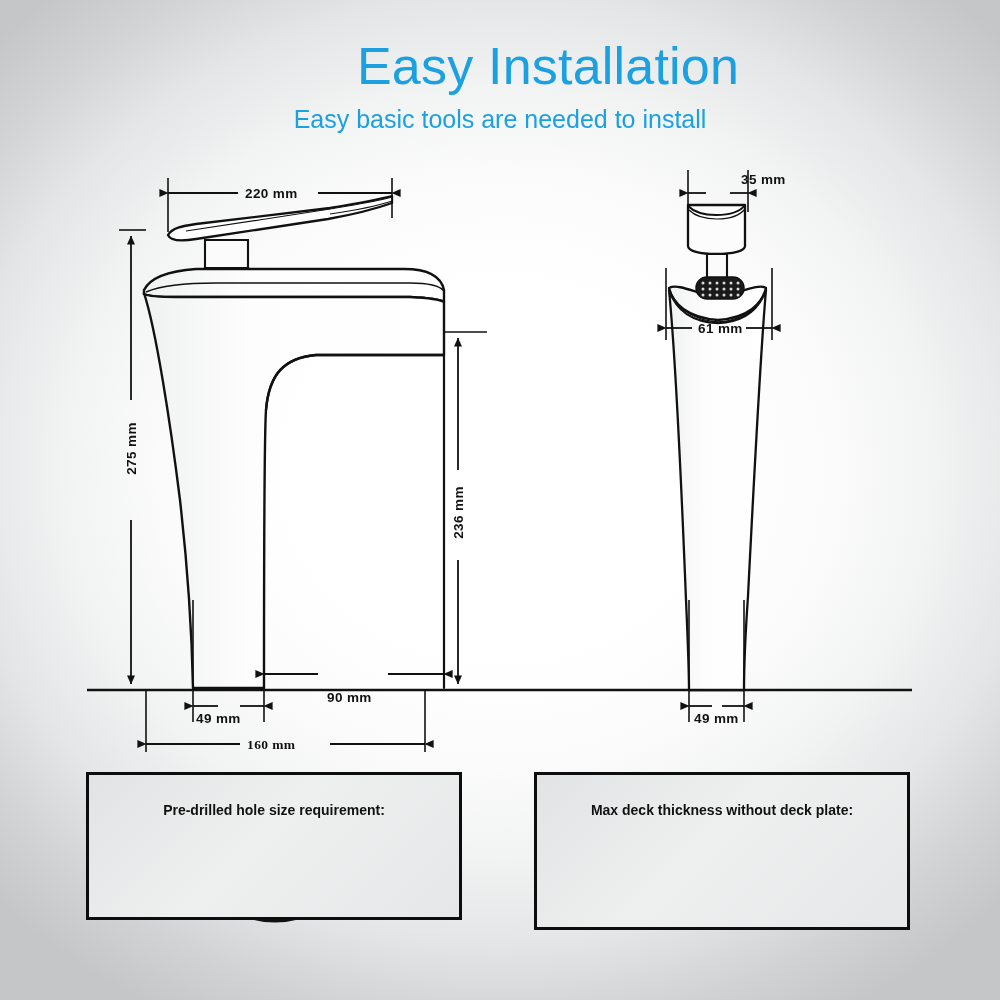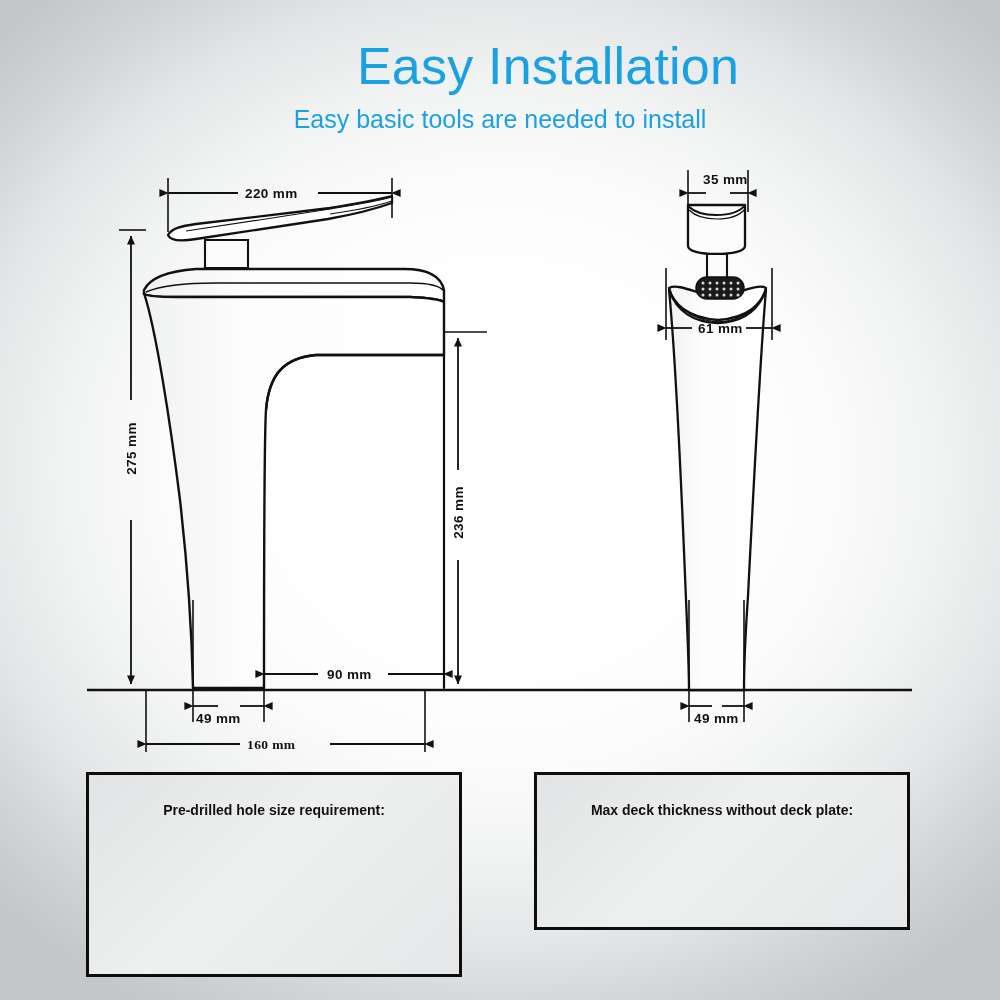--- a/index.html
+++ b/index.html
@@ -292,33 +292,33 @@
       <line x1="722" y1="928" x2="722" y2="888" stroke="#111" stroke-width="2.4" marker-end="url(#arrHead)"></line>
     </g>
   </svg>
 
   <div class="dim-label" style="left:245px; top:186px;">220 mm</div>
 
   <div class="dim-label dim-vert" style="left:99px; top:441px; width:64px; text-align:center;">275 mm</div>
 
   <div class="dim-label dim-vert" style="left:426px; top:505px; width:64px; text-align:center;">236 mm</div>
 
-  <div class="dim-label" style="left:327px; top:667px;">90 mm</div>
+  <div class="dim-label" style="left:327px; top:690px;">90 mm</div>
 
   <div class="dim-label" style="left:196px; top:711px;">49 mm</div>
 
   <div class="dim-label" style="left:247px; top:737px;font-family:Liberation Serif, serif;">160 mm</div>
 
-  <div class="dim-label" style="left:703px; top:172px;">35 mm</div>
+  <div class="dim-label" style="left:741px; top:172px;">35 mm</div>
 
   <div class="dim-label" style="left:698px; top:321px;">61 mm</div>
 
   <div class="dim-label" style="left:694px; top:711px;">49 mm</div>
 
-  <div class="box" style="left:86px; top:772px; width:376px; height:205px;">
+  <div class="box" style="left:86px; top:772px; width:376px; height:148px;">
     <div class="box-title" style="top:27px;">Pre-drilled hole size requirement:</div>
   </div>
 
   <div class="box" style="left:534px; top:772px; width:376px; height:158px;">
     <div class="box-title" style="top:27px;">Max deck thickness without deck plate:</div>
   </div>
 
 </div>
 
 </body></html>

